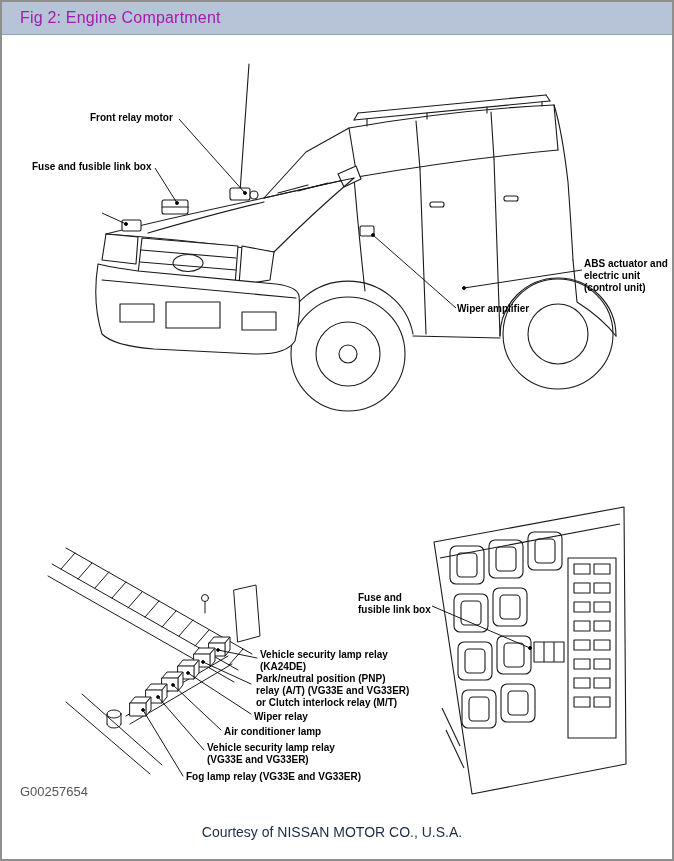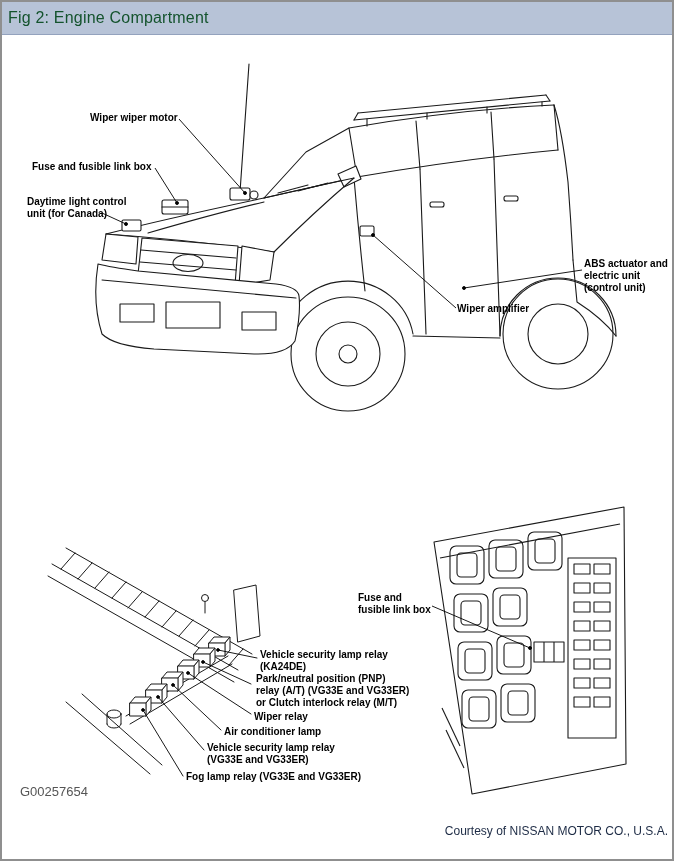--- a/index.html
+++ b/index.html
@@ -4,36 +4,36 @@
 <style>
   html,body{margin:0;padding:0;background:#fff;}
   .page{
     position:relative;width:674px;height:861px;background:#ffffff;
     border:2px solid #8f8f8f;box-sizing:border-box;overflow:hidden;
     font-family:"Liberation Sans", sans-serif;
   }
   .header{
     position:absolute;top:0;left:0;right:0;height:33px;
     background:#b7c3d7;border-bottom:1px solid #93a2bd;
-    display:flex;align-items:center;padding-left:6px;box-sizing:border-box;
-    font-size:16px;color:#14532d;letter-spacing:.2px;z-index:3;
+    display:flex;align-items:center;padding-left:18px;box-sizing:border-box;
+    font-size:16px;color:#a21caf;letter-spacing:.2px;z-index:3;
   }
   .art{position:absolute;left:0;top:0;z-index:1;}
   .lbl{
     position:absolute;z-index:2;color:#000;
     font-weight:bold;font-size:10px;line-height:1.2;
     white-space:pre-line;font-family:"Liberation Sans", sans-serif;
   }
   .code{
     position:absolute;left:18px;top:782px;z-index:2;
     font-size:13px;color:#555;font-family:"Liberation Sans", sans-serif;
   }
   .footer{
-    position:absolute;left:0;right:4px;top:822px;text-align:right;z-index:2;
-    font-size:12px;color:#1d2b45;font-family:"Liberation Sans", sans-serif;
+    position:absolute;left:0;right:10px;top:822px;text-align:center;z-index:2;
+    font-size:14px;color:#1d2b45;font-family:"Liberation Sans", sans-serif;
   }
 </style>
 </head>
 <body>
 
 <div class="page">
 
   <div class="header">
     <span>Fig 2: Engine Compartment</span>
   </div>
@@ -237,24 +237,22 @@
       <line x1="440" y1="706" x2="458" y2="744"></line>
       <line x1="444" y1="728" x2="462" y2="766"></line>
 
       <g stroke="#000" stroke-width="0.9" fill="#000">
         <line x1="430" y1="604" x2="528" y2="646"></line>
           <circle cx="528" cy="646" r="1.5"></circle>
       </g>
     </g>
   </svg>
 
-  <div class="lbl" style="left:88px;top:110px">Wiper wiper motor</div>
+  <div class="lbl" style="left:88px;top:110px">Front relay motor</div>
   <div class="lbl" style="left:30px;top:159px">Fuse and fusible link box</div>
-  <div class="lbl" style="left:25px;top:194px">Daytime light control
-unit (for Canada)</div>
   <div class="lbl" style="left:582px;top:256px">ABS actuator and
 electric unit
 (control unit)</div>
   <div class="lbl" style="left:455px;top:301px">Wiper amplifier</div>
 
   <div class="lbl" style="left:356px;top:590px">Fuse and
 fusible link box</div>
 
   <div class="lbl" style="left:258px;top:647px">Vehicle security lamp relay
 (KA24DE)</div>

